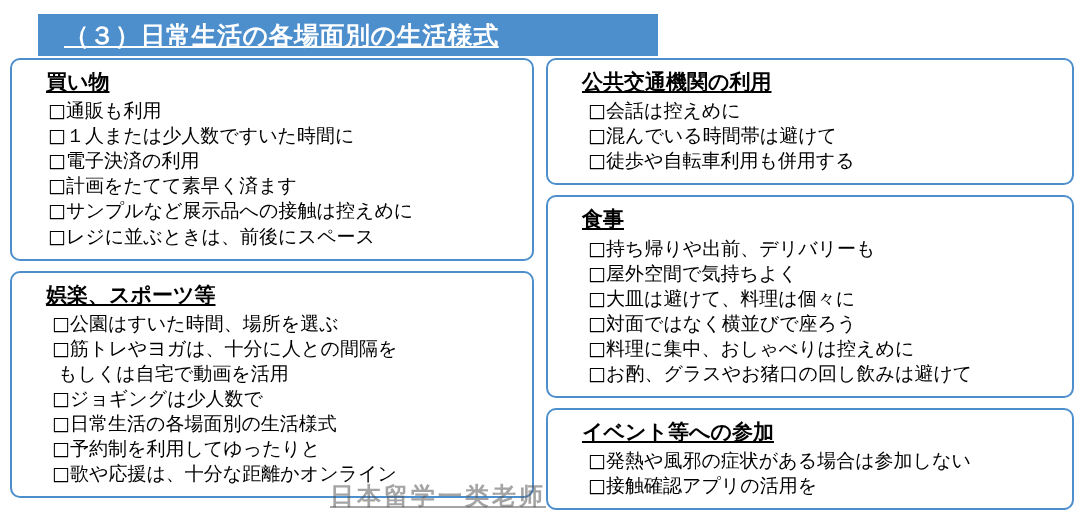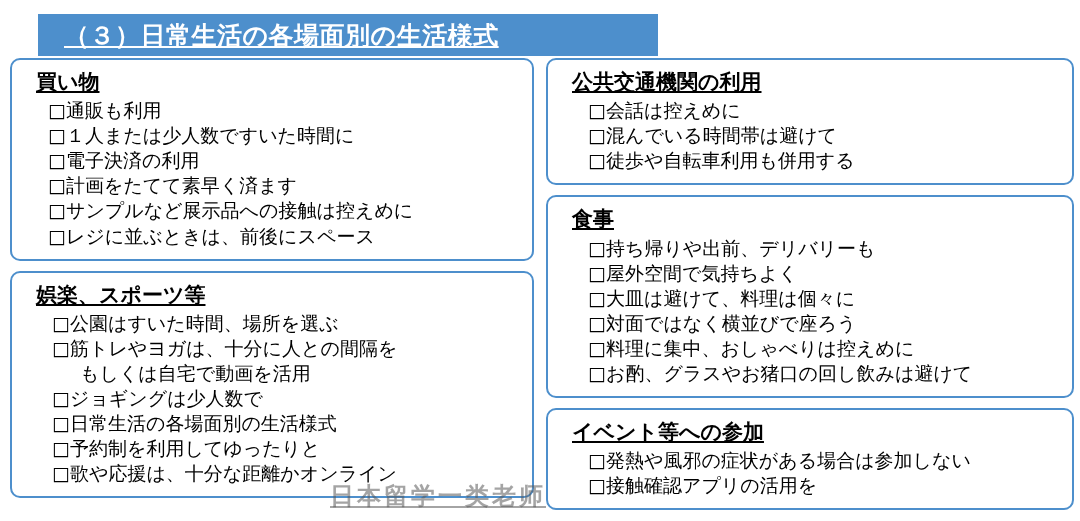--- a/index.html
+++ b/index.html
@@ -60,36 +60,36 @@
     border: 2px solid #4d8fcc;
     border-radius: 10px;
     background: #ffffff;
     padding: 8px 12px 10px 14px;
     margin-bottom: 10px;
   }
   .card-title {
     font-size: 21px;
     font-weight: bold;
     text-decoration: underline;
-    margin: 2px 0 4px 10px;
+    margin: 2px 0 4px 20px;
     line-height: 1.15;
   }
   .items {
     margin: 0;
     padding: 0;
     list-style: none;
   }
   .items li {
     font-size: 19px;
     line-height: 1.32;
     margin-left: 26px;
     white-space: nowrap;
   }
   .items li.cont {
-    margin-left: 54px;
+    margin-left: 32px;
   }
   .box-left-shop .items li { margin-left: 22px; }
 
   
   .watermark {
     position: absolute;
     left: 330px;
     top: 480px;
     font-size: 24px;
     color: rgba(90, 90, 90, 0.55);

